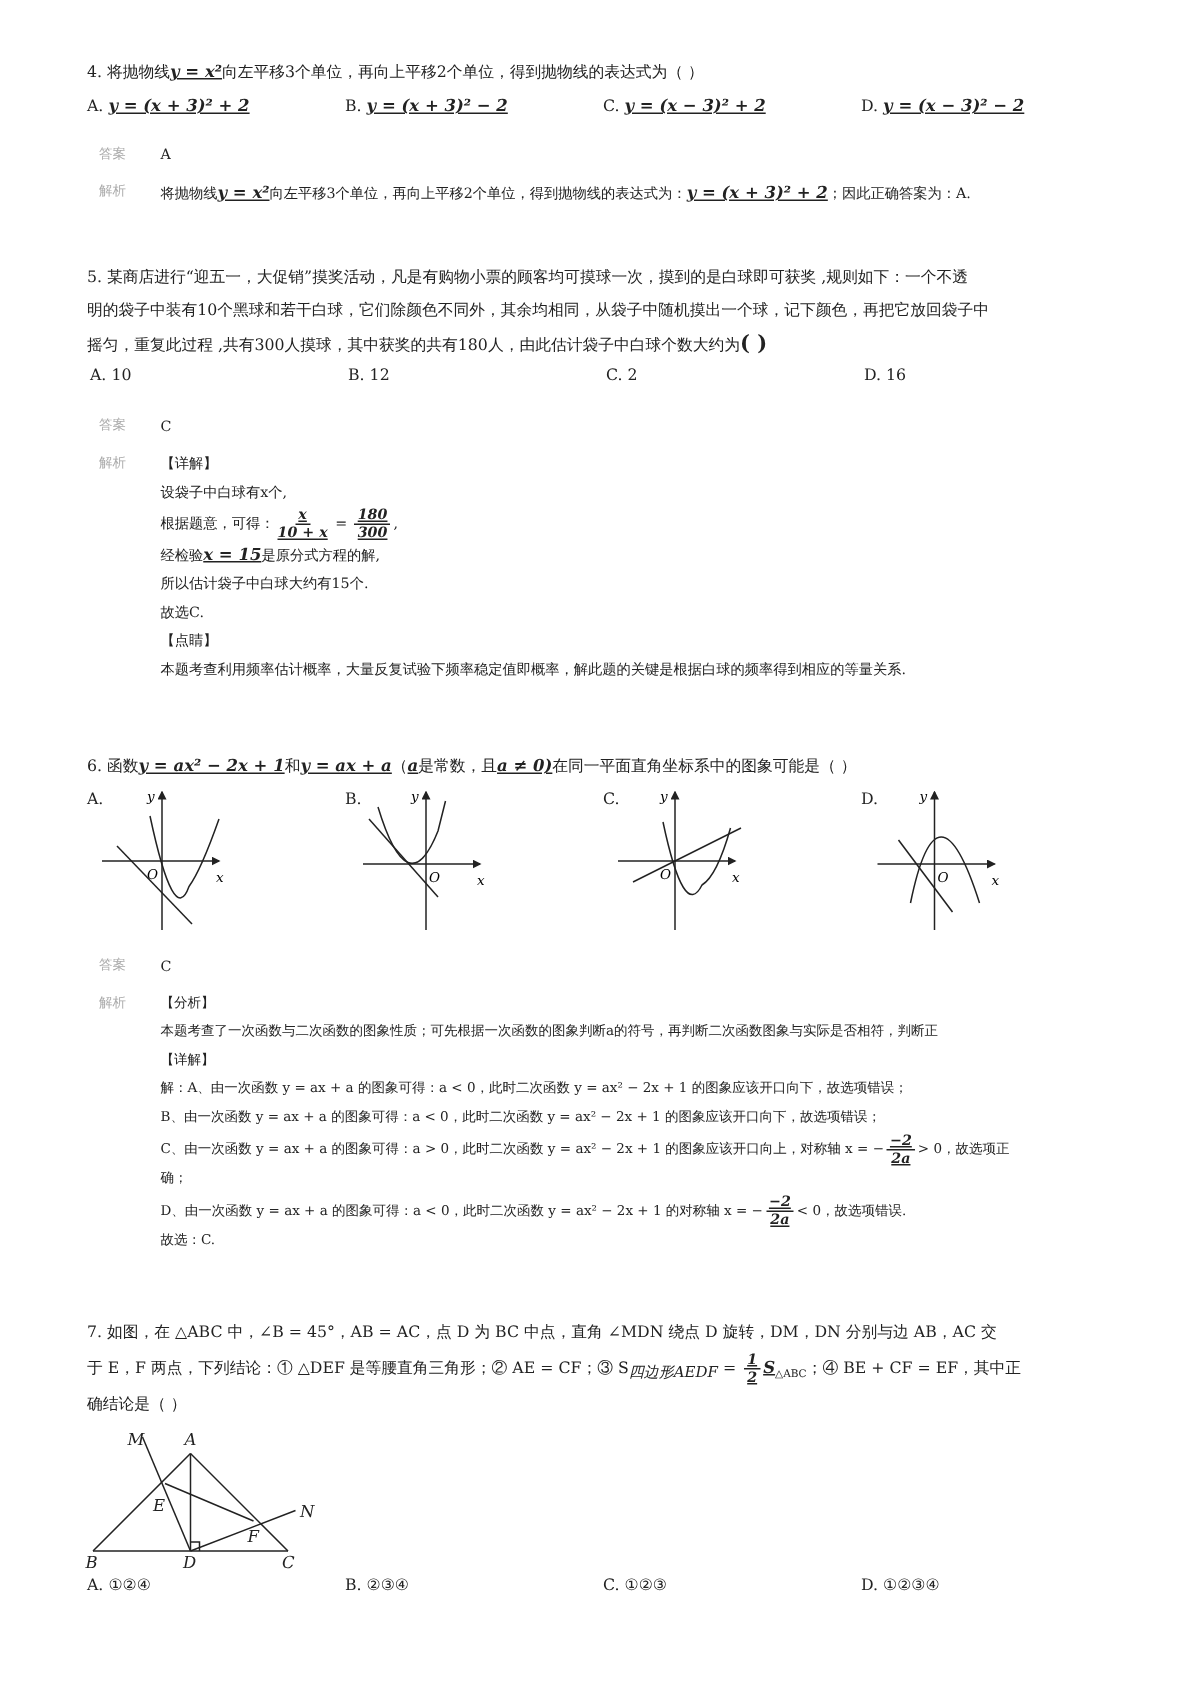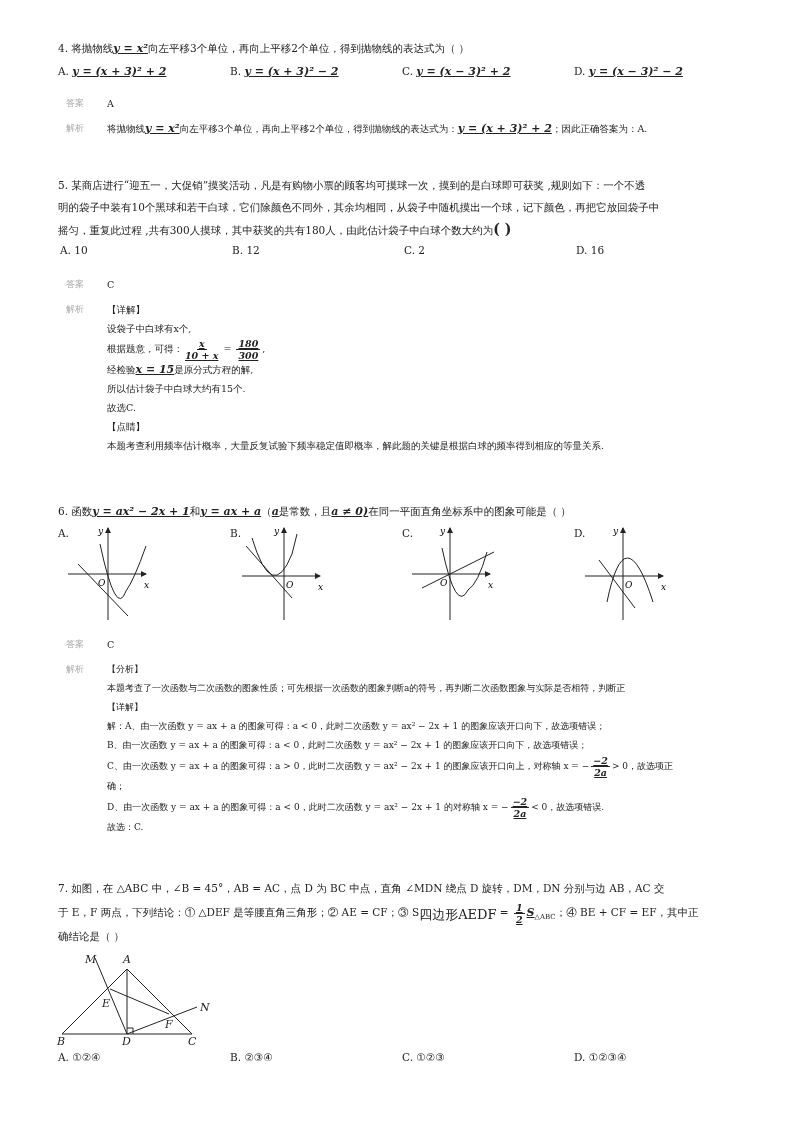--- a/index.html
+++ b/index.html
@@ -149,21 +149,21 @@
     <div style="height:22px;line-height:22px;"><span>D、由一次函数 y = ax + a 的图象可得：a &lt; 0，此时二次函数 y = ax² − 2x + 1 的对称轴 x = −</span><span class="frac m">
           <span class="num">−2</span>
           <span>2a</span>
         </span><span>&lt; 0，故选项错误.</span></div>
     <div>故选：C.</div>
   </div>
 </div>
 
 <div class="q" style="top:877px;">
   <div>7.  如图，在 △ABC 中，∠B = 45°，AB = AC，点 D 为 BC 中点，直角 ∠MDN 绕点 D 旋转，DM，DN 分别与边 AB，AC 交</div>
-  <div style="height:26px;line-height:26px;"><span>于 E，F 两点，下列结论：① △DEF 是等腰直角三角形；② AE = CF；③ S</span><sub style="font-size:13px;">四边形AEDF</sub><span> = </span><span class="frac m">
+  <div style="height:26px;line-height:26px;"><span>于 E，F 两点，下列结论：① △DEF 是等腰直角三角形；② AE = CF；③ S</span><sub style="font-size:10px;font-style:italic;">四边形AEDF</sub><span> = </span><span class="frac m">
         <span class="num">1</span>
         <span>2</span>
       </span><span class="m">S</span><sub style="font-size:7px;">△ABC</sub><span>；④ BE + CF = EF，其中正</span></div>
   <div>确结论是（                    ）</div>
 </div>
 
 <svg style="left:55px;top:950px;" width="170" height="95" viewBox="0 0 170 95">
   <g stroke="#222" stroke-width="1" fill="none">
     <line x1="7" y1="84" x2="137" y2="84"></line>
     <line x1="7" y1="84" x2="72" y2="19"></line>

